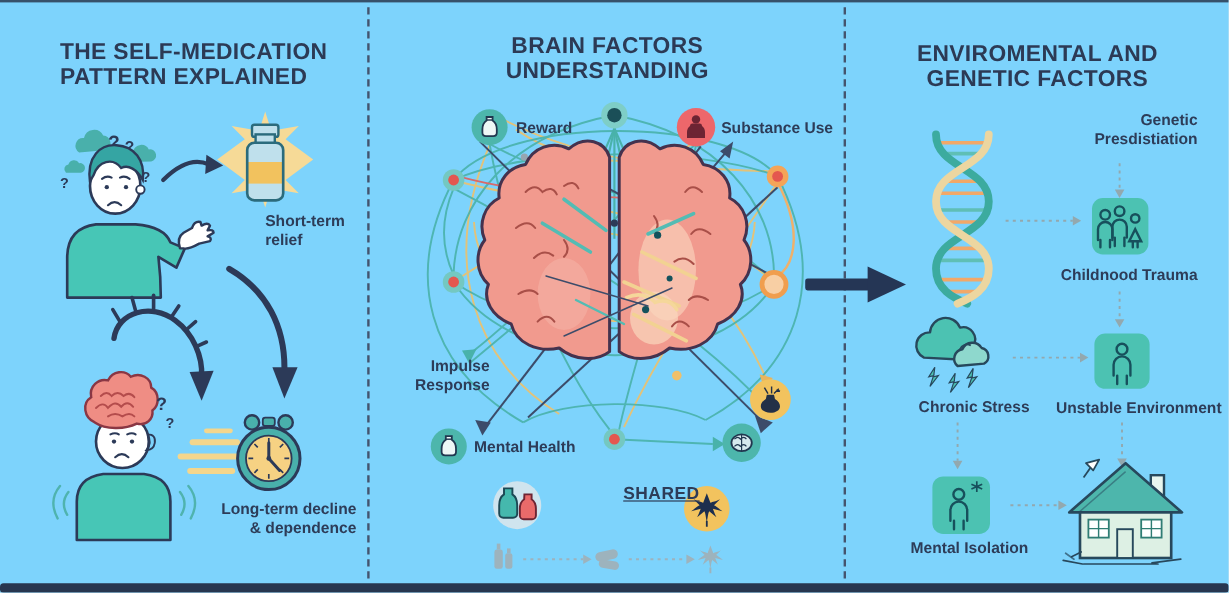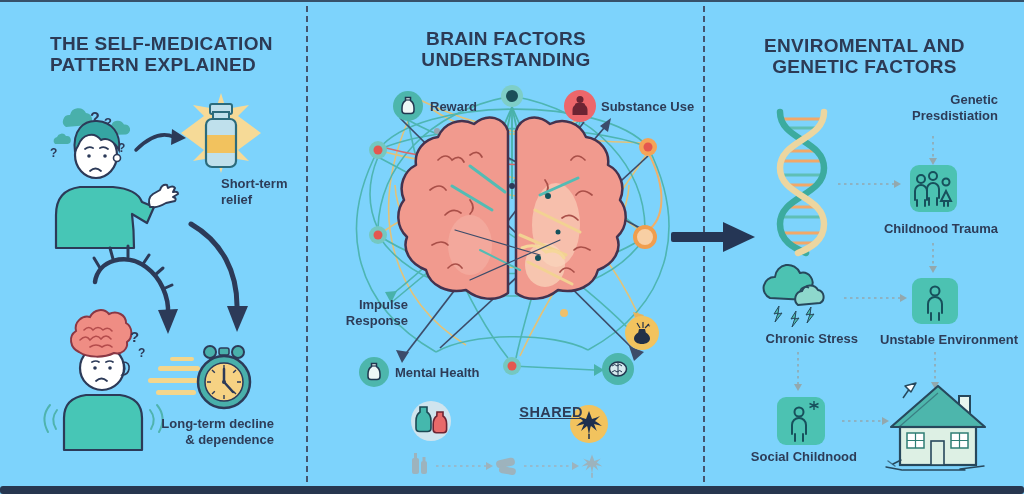--- a/index.html
+++ b/index.html
@@ -125,21 +125,21 @@
       </g>
       <path d="M224,382 V369 M224,382 L233,392" fill="none" stroke="#2c3a58" stroke-width="2.5" stroke-linecap="round"></path>
       <circle cx="224" cy="382" r="2" fill="#2c3a58"></circle>
     </g>
   </svg>
 
   <div class="lbl" style="left:221px;top:176px;">
     <div>Short-term</div>
     <div>relief</div>
   </div>
-  <div class="lbl center" style="left:144px;top:416px;width:130px;">
+  <div class="lbl center" style="left:167px;top:416px;width:130px;">
     <div>Long-term decline</div>
     <div>&amp; dependence</div>
   </div>
 
   <div class="title center" style="left:307px;top:28px;width:398px;">
     <div>BRAIN FACTORS</div>
     <div>UNDERSTANDING</div>
   </div>
 
   <svg style="left:307px;top:75px;" width="398" height="405" viewBox="307 75 398 405">
@@ -458,15 +458,15 @@
     </g>
   </svg>
 
   <div class="lbl center" style="left:868px;top:92px;width:130px;">
     <div>Genetic</div>
     <div>Presdistiation</div>
   </div>
   <div class="lbl center" style="left:868px;top:221px;width:130px;">Childnood Trauma</div>
   <div class="lbl center" style="left:738px;top:331px;width:120px;">Chronic Stress</div>
   <div class="lbl center" style="left:856px;top:332px;width:162px;">Unstable Environment</div>
-  <div class="lbl center" style="left:737px;top:449px;width:120px;">Social Childnood</div>
+  <div class="lbl center" style="left:737px;top:449px;width:120px;">Mental Isolation</div>
 
 </div>
 
 </body></html>

